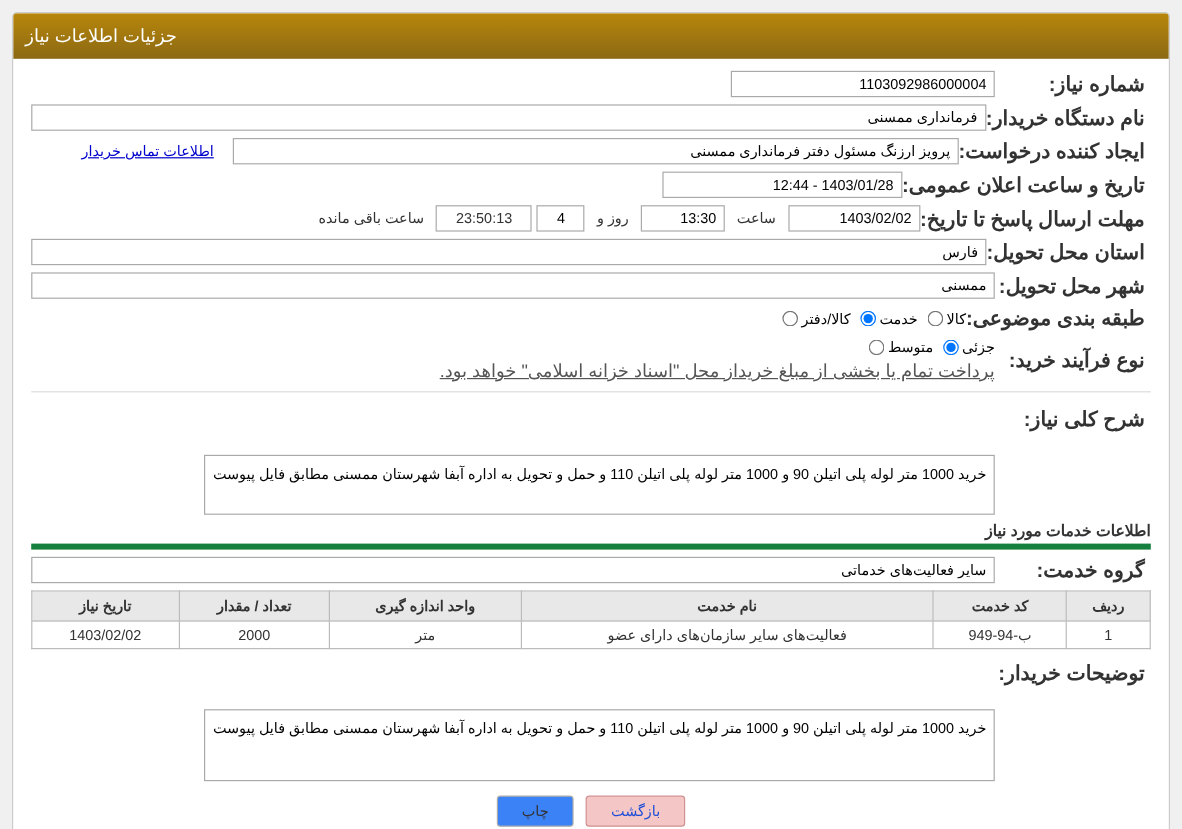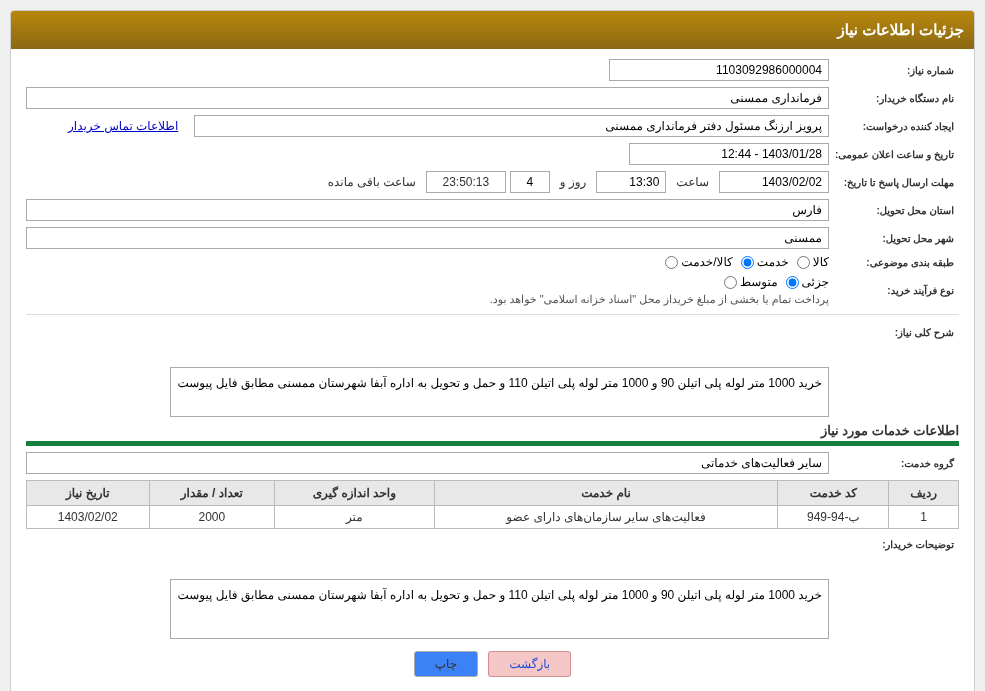--- a/index.html
+++ b/index.html
@@ -20,44 +20,44 @@
     .main-card {
       background: #fff;
       border: 1px solid #ccc;
       border-radius: 4px;
       overflow: hidden;
     }
 
     .card-header {
       background: linear-gradient(to bottom, #b8860b, #8B6914);
       color: #fff;
-      text-align: right;
+      text-align: left;
       padding: 10px;
       font-size: 15px;
-      font-weight: bold;
+      font-weight: normal;
     }
 
     .card-body {
       padding: 10px 15px;
     }
 
     .form-row {
       display: flex;
       align-items: center;
       margin-bottom: 6px;
       direction: rtl;
     }
 
     .label-cell {
       min-width: 130px;
       text-align: right;
       color: #333;
       font-weight: bold;
       padding-right: 5px;
-      font-size: 10px;
+      font-size: 17px;
     }
 
     .value-cell {
       flex: 1;
       display: flex;
       align-items: center;
     }
 
     .input-field {
       border: 1px solid #aaa;
@@ -117,21 +117,22 @@
       gap: 3px;
       direction: rtl;
     }
 
     .radio-item input[type="radio"] {
       margin: 0;
     }
 
     .process-note {
       color: #555;
-      font-size: 11px;
+      font-size: 15px;
+      text-decoration: underline;
     }
 
     
     .data-table {
       width: 100%;
       border-collapse: collapse;
       margin: 6px 0;
       font-size: 12px;
     }
 
@@ -287,21 +288,21 @@
           <div class="radio-group">
             <div class="radio-item">
               <label>کالا</label>
               <input type="radio" name="category" style="">
             </div>
             <div class="radio-item">
               <label>خدمت</label>
               <input type="radio" name="category" checked="" style="">
             </div>
             <div class="radio-item">
-              <label>کالا/خدمت</label>
+              <label>کالا/دفتر</label>
               <input type="radio" name="category" style="">
             </div>
           </div>
         </div>
       </div>
 
       <div class="form-row">
         <span class="label-cell">نوع فرآیند خرید:</span>
         <div class="value-cell" style="flex-direction: column; align-items: flex-start; gap: 4px;">
           <div class="radio-group">

